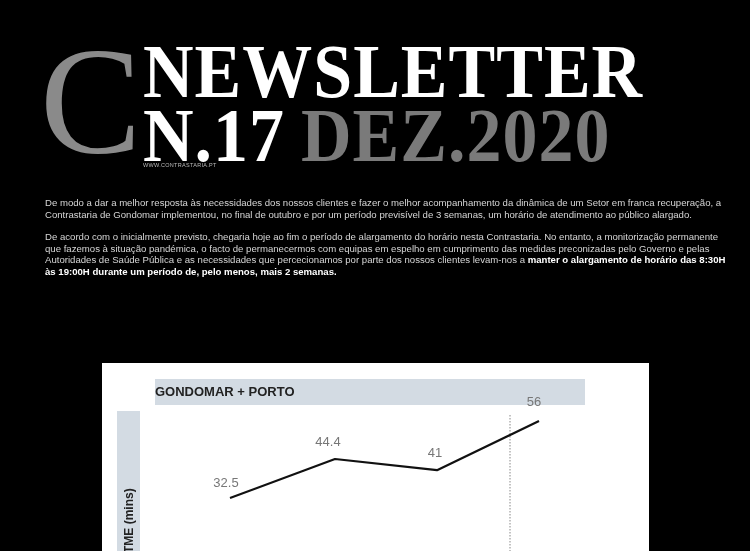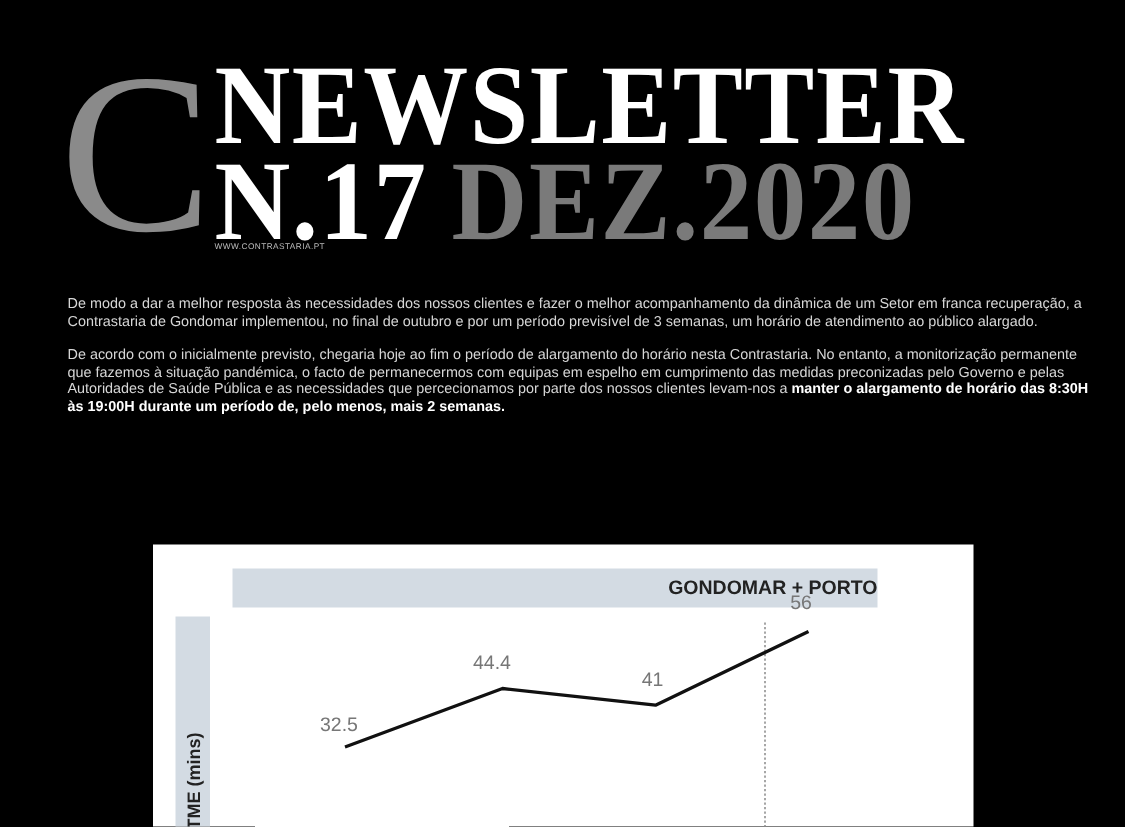--- a/index.html
+++ b/index.html
@@ -32,21 +32,21 @@
     font-size: 9.6px; line-height: 11.6px; color: #d6d6d6;
   }
   .body-text p { margin: 0 0 11px 0; }
   .body-text b { color: #fff; font-weight: bold; }
   .chart-card {
     position: absolute; left: 102px; top: 363px; width: 547px; height: 200px;
     background: #fff;
   }
   .chart-title {
     position: absolute; left: 53px; top: 16px; width: 430px; height: 26px;
-    background: #d3dbe3; text-align: right;
+    background: #d3dbe3; text-align: left;
     font-weight: bold; font-size: 13px; line-height: 26px; color: #222;
   }
   .y-band {
     position: absolute; left: 15px; top: 48px; width: 23px; height: 160px;
     background: #d3dbe3;
   }
   .y-label {
     position: absolute; left: 16px; top: 90px; width: 90px; height: 22px;
     transform-origin: left top; transform: translate(0, 100px) rotate(-90deg);
     font-weight: bold; font-size: 12px; line-height: 22px; color: #222; white-space: nowrap;

